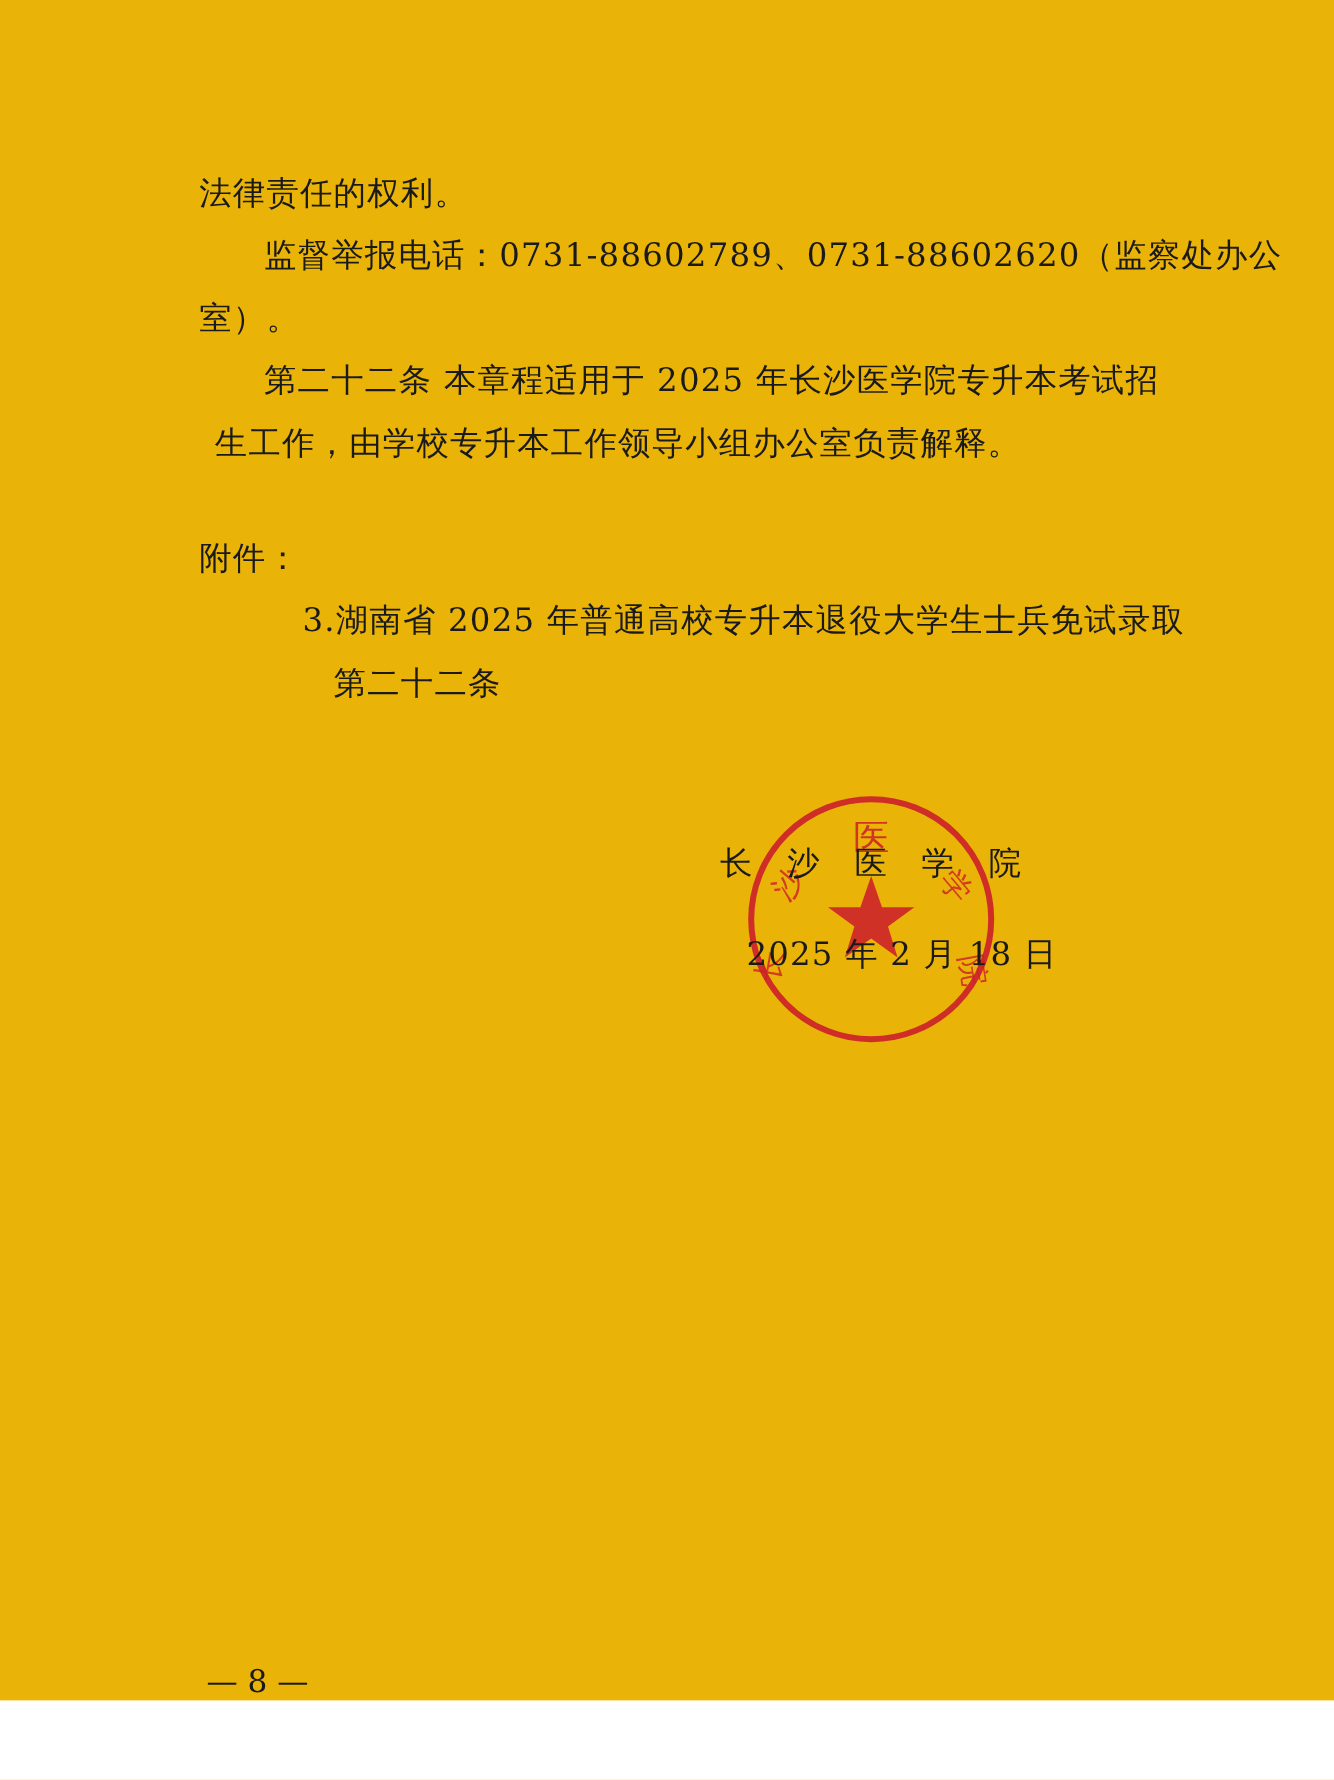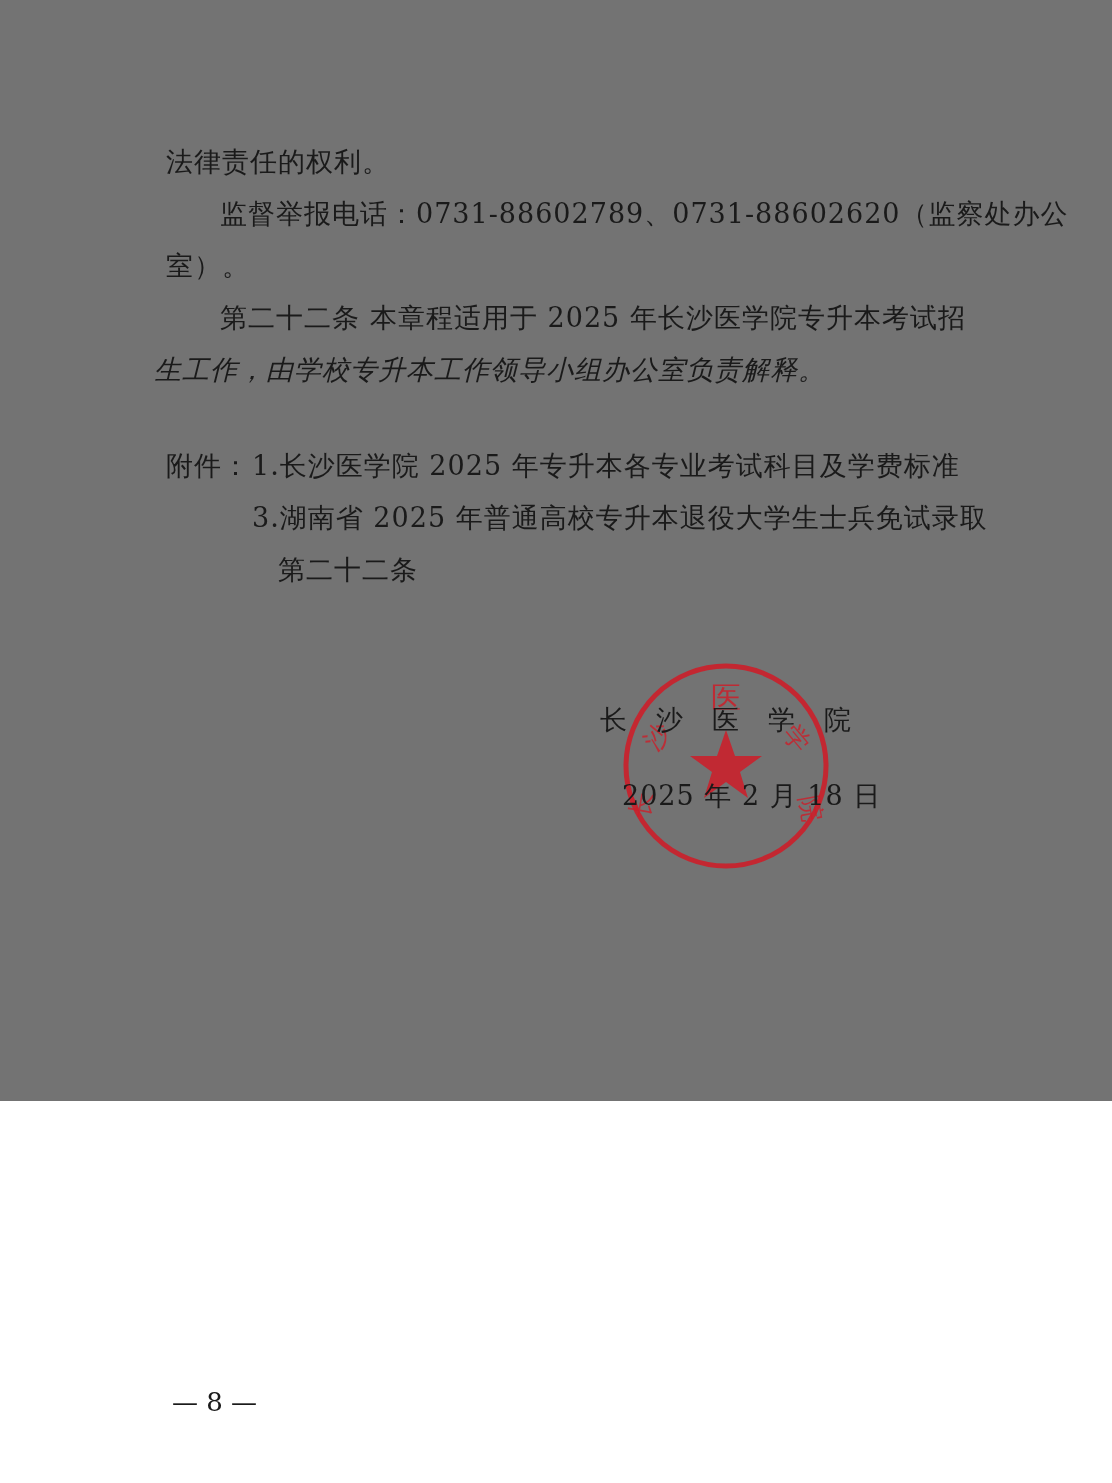--- a/index.html
+++ b/index.html
@@ -11,37 +11,37 @@
       width: 1112px;
       height: 1483px;
       position: relative;
       overflow: hidden;
       font-family: "DejaVu Serif", "Liberation Serif", serif;
       color: #1a1a1a;
     }
     .page {
       position: absolute;
       left: 0; top: 0;
-      width: 1112px; height: 1101px;
-      background: #737373;
+      width: 1112px; height: 1417px;
+      background: #eab308;
     }
     .line {
       position: absolute;
       font-size: 27px;
       line-height: 36px;
       white-space: nowrap;
       letter-spacing: 1px;
     }
     .article-label { font-weight: normal; margin-right: 10px; }
 
     .l1 { left: 166px; top: 144px; }
     .l2 { left: 220px; top: 196px; }
     .l3 { left: 166px; top: 248px; }
     .l4 { left: 220px; top: 300px; }
-    .l5 { left: 154px; top: 352px; font-style: italic; }
+    .l5 { left: 179px; top: 352px; }
 
     .att-label { left: 166px; top: 448px; }
     .att1 { left: 252px; top: 448px; }
     .att2 { left: 252px; top: 500px; }
     .att2b { left: 278px; top: 552px; }
 
     .sig-name { left: 600px; top: 702px; word-spacing: 0; }
     .sig-name span { display: inline-block; width: 56px; }
     .sig-date { left: 622px; top: 778px; }
 
@@ -71,21 +71,20 @@
   <div class="line l1">法律责任的权利。</div>
   <div class="line l2">监督举报电话：0731-88602789、0731-88602620（监察处办公</div>
   <div class="line l3">室）。</div>
 
   <div class="line l4">
     <span class="article-label">第二十二条</span><span>本章程适用于 2025 年长沙医学院专升本考试招</span>
   </div>
   <div class="line l5">生工作，由学校专升本工作领导小组办公室负责解释。</div>
 
   <div class="line att-label">附件：</div>
-  <div class="line att1">1.长沙医学院 2025 年专升本各专业考试科目及学费标准</div>
   <div class="line att2">3.湖南省 2025 年普通高校专升本退役大学生士兵免试录取</div>
   <div class="line att2b">第二十二条</div>
 
   <svg class="seal" viewBox="0 0 212 212" xmlns="http://www.w3.org/2000/svg">
     <circle cx="106" cy="106" r="100" fill="none" stroke="#cc1f2a" stroke-width="5" opacity="0.9"></circle>
     <polygon points="106,70 115,96 142,96 120,112 128,138 106,122 84,138 92,112 70,96 97,96" fill="#cc1f2a" opacity="0.88"></polygon>
     <text x="106" y="48" text-anchor="middle" font-size="30" fill="#cc1f2a" opacity="0.85" font-family="DejaVu Serif, serif">医</text>
     <text x="44" y="82" text-anchor="middle" font-size="26" fill="#cc1f2a" opacity="0.8" transform="rotate(-50 44 82)" font-family="DejaVu Serif, serif">沙</text>
     <text x="170" y="84" text-anchor="middle" font-size="26" fill="#cc1f2a" opacity="0.8" transform="rotate(50 170 84)" font-family="DejaVu Serif, serif">学</text>
     <text x="30" y="146" text-anchor="middle" font-size="26" fill="#cc1f2a" opacity="0.8" transform="rotate(-80 30 146)" font-family="DejaVu Serif, serif">长</text>

